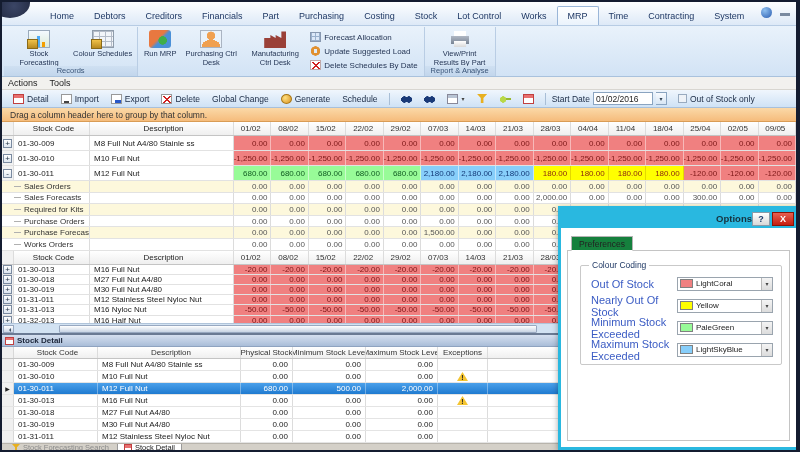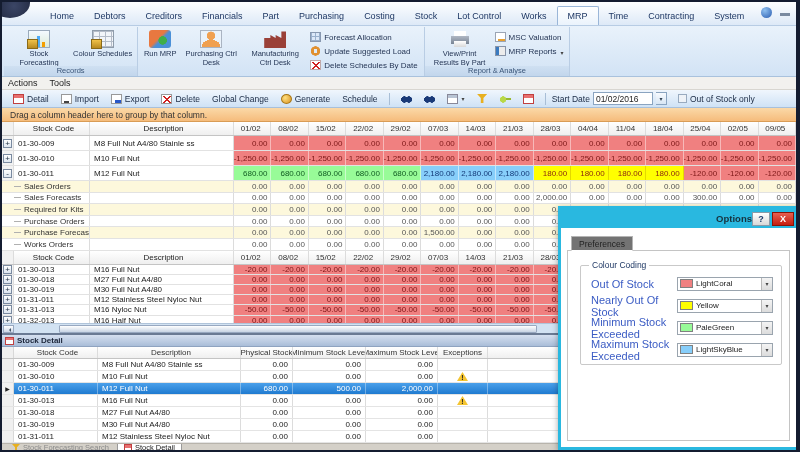--- a/index.html
+++ b/index.html
@@ -120,21 +120,21 @@
   .btab .bt-ico{width:8px;height:7px;}
   .btab.active{background:#fff;border:1px solid #999;border-top:none;color:#222;}
   #bstrip1{position:absolute;left:0;top:449px;right:0;height:1px;background:#1c1c28;}
 
   
   #dialog{position:absolute;left:556px;top:204px;width:241px;height:244px;background:#fff;border:3px solid #29b8e0;z-index:50;box-shadow:0 2px 6px rgba(0,0,0,.35);}
   #dlg-title{height:19px;background:#29b8e0;display:flex;align-items:center;padding:0 2px 0 8px;}
   #dlg-title .ttl{flex:1;text-align:right;font-size:9.5px;font-weight:bold;color:#16323e;}
   .dlg-help{width:18px;height:14px;background:linear-gradient(#ffffff,#d8d8d8);border:1px solid #8a9aa8;font-size:9px;font-weight:bold;color:#1a3a6a;text-align:center;line-height:13px;margin-right:2px;}
   .dlg-close{width:22px;height:14px;background:linear-gradient(#e86050,#c41e10);border:1px solid #8a1408;font-size:9px;font-weight:bold;color:#fff;text-align:center;line-height:13px;}
-  #dlg-tab{position:absolute;left:10px;top:27px;width:62px;height:15px;background:#737373;border:1px solid #b4b4b4;border-bottom:1px solid #fff;z-index:2;font-size:8.5px;color:#222;text-align:center;line-height:14px;}
+  #dlg-tab{position:absolute;left:10px;top:27px;width:62px;height:15px;background:#15803d;border:1px solid #b4b4b4;border-bottom:1px solid #fff;z-index:2;font-size:8.5px;color:#222;text-align:center;line-height:14px;}
   #dlg-page{position:absolute;left:6px;right:6px;top:41px;bottom:6px;border:1px solid #c4c4c4;background:#fff;}
   #dlg-group{position:absolute;left:12px;top:14px;width:202px;height:100px;border:1px solid #c9c9c9;border-radius:2px;}
   #dlg-group > .glabel{position:absolute;left:8px;top:-6px;background:#fff;padding:0 3px;font-size:8.5px;color:#1f3864;}
   .optrow{position:absolute;left:10px;right:8px;height:15px;display:flex;align-items:center;}
   .optrow .olbl{flex:1;font-size:11px;color:#3b5cc4;}
   .combo{width:96px;height:14px;border:1px solid #9aa4ae;background:#fff;display:flex;align-items:center;}
   .swatch{width:13px;height:9px;border:1px solid #808080;margin:0 3px 0 2px;flex:none;}
   .combo .cname{flex:1;font-size:8px;color:#222;white-space:nowrap;overflow:hidden;}
   .combo .carr{width:11px;height:12px;background:linear-gradient(#f4f4f4,#dcdcdc);border-left:1px solid #b8b8b8;font-size:6px;color:#444;text-align:center;line-height:12px;flex:none;}
 </style>
@@ -204,31 +204,20 @@
           <div class="rbtn-small">
             <span class="s-ico s-delx"></span>
             <span>Delete Schedules By Date</span>
           </div>
         </div>
       </div>
       <div class="rgroup">
         <div class="rbtn-big">
           <span class="big-ico i-printer"></span>
           <span class="rlbl">View/Print Results By Part</span>
-        </div>
-        <div class="smallcol">
-          <div class="rbtn-small">
-            <span class="s-ico s-doc"></span>
-            <span>MSC Valuation</span>
-          </div>
-          <div class="rbtn-small">
-            <span class="s-ico s-book"></span>
-            <span>MRP Reports</span>
-            <span class="ddarrow">▾</span>
-          </div>
         </div>
         <div class="rgroup-label">Report &amp; Analyse</div>
       </div>
     </div>
 
   <div id="menubar">
       <span class="menuitem">Actions</span>
       <span class="menuitem">Tools</span>
     </div>
 

